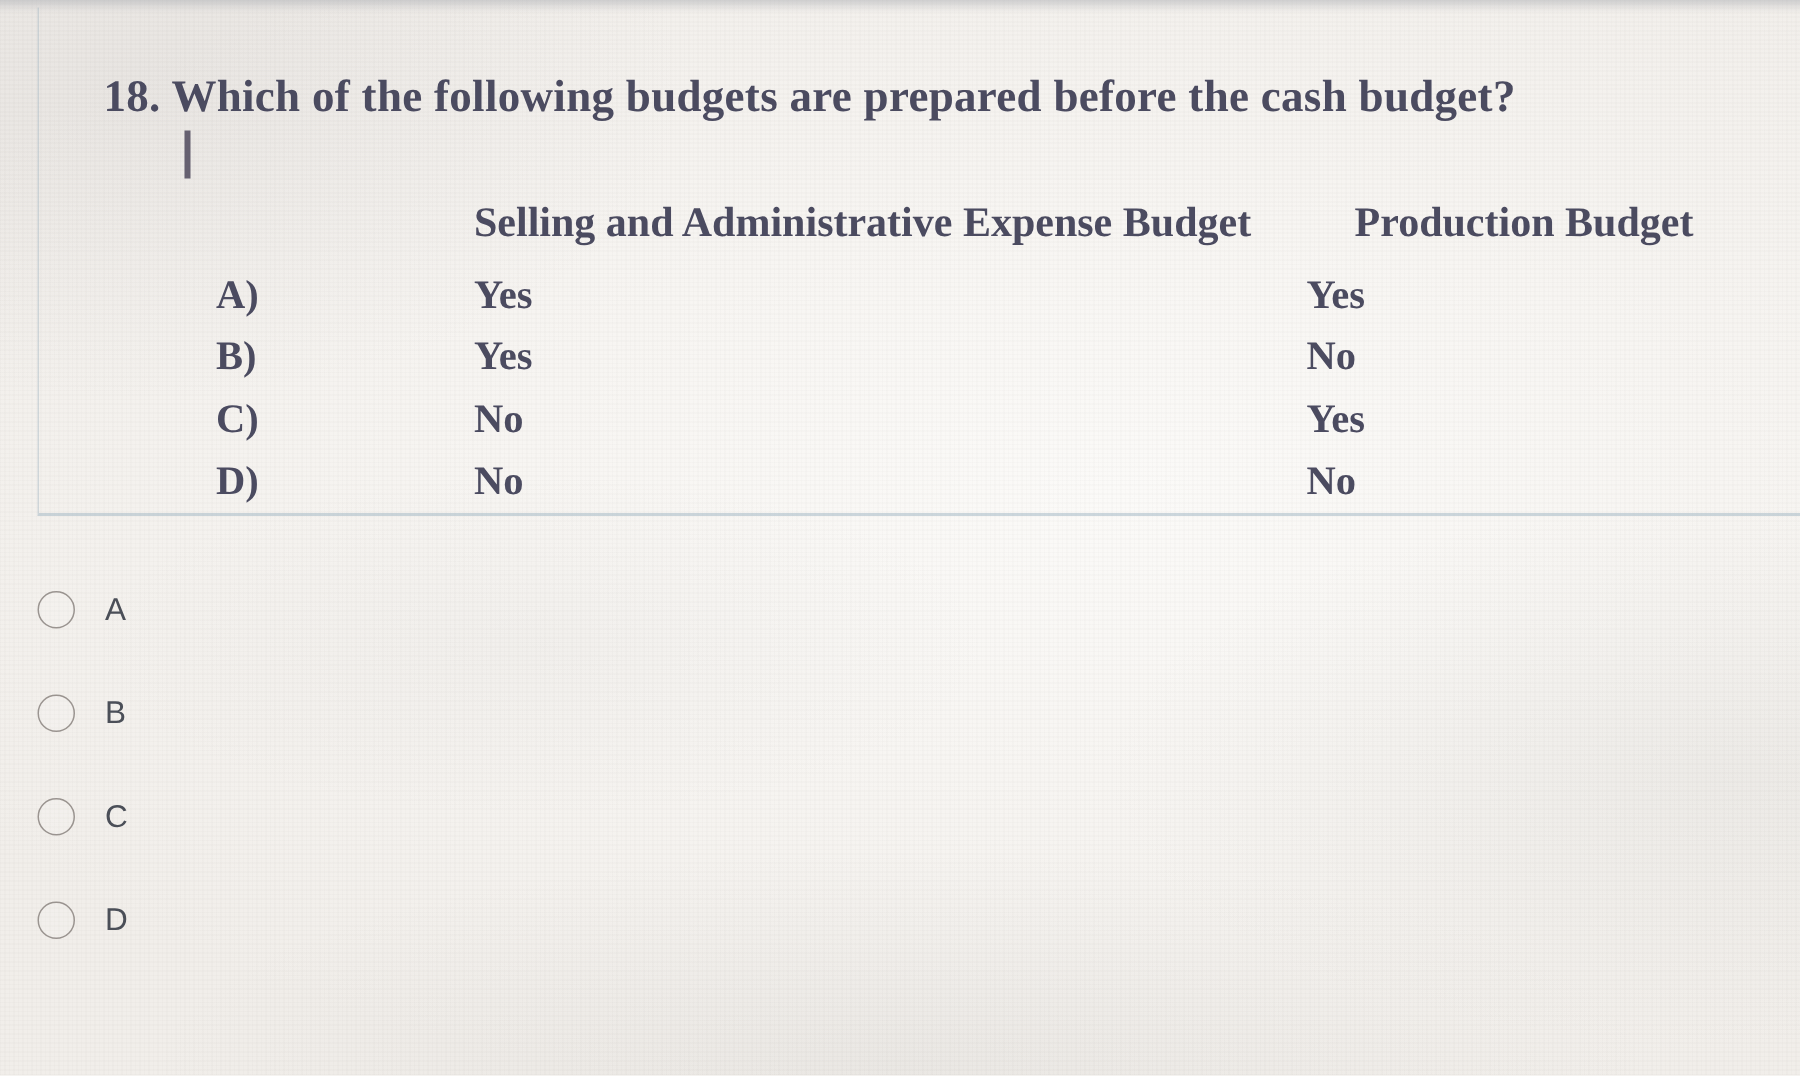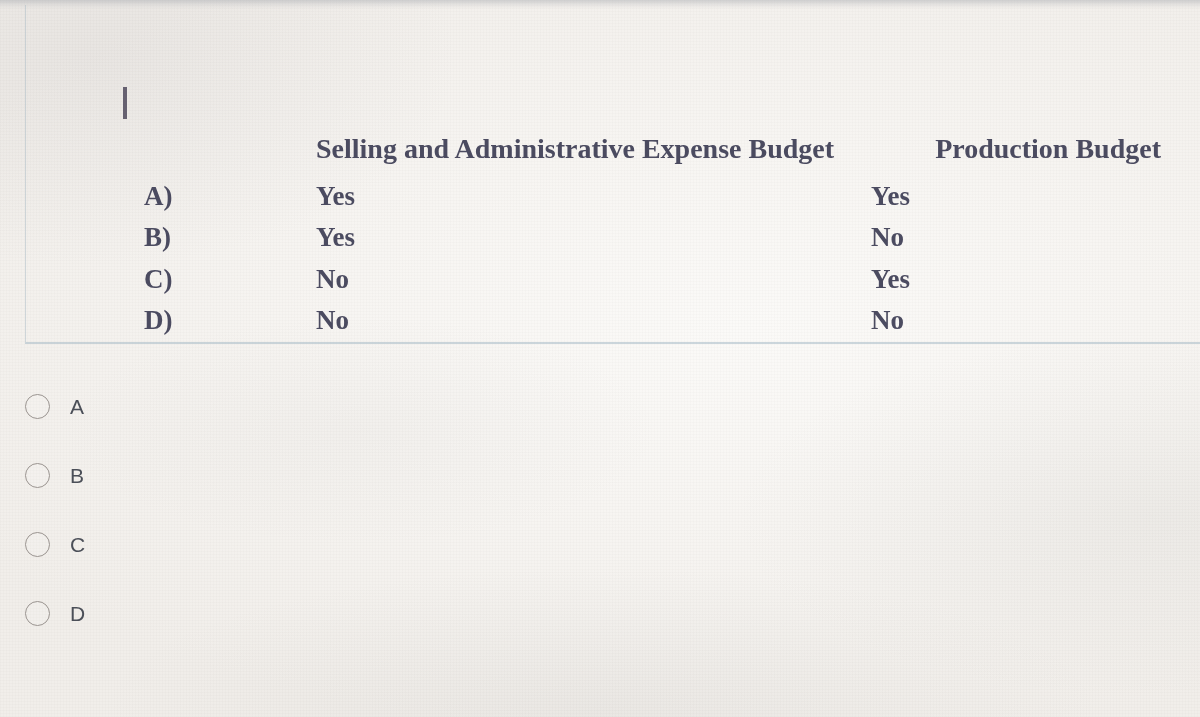--- a/index.html
+++ b/index.html
@@ -112,21 +112,21 @@
   }
   #answer-table col.c-letter { width: 290px; }
   #answer-table col.c-sae    { width: 380px; }
   #answer-table col.c-gap    { width: 175px; }
   #answer-table col.c-prod   { width: 290px; }
 
   #answer-table th {
     font-weight: bold;
     font-size: 28px;
     padding: 0 0 11px 0;
-    text-align: right;
+    text-align: center;
     white-space: nowrap;
     color: #4b4b60;
   }
   #answer-table th.th-letter { text-align: left; }
   #answer-table th.th-sae { text-align: left; padding-left: 0; margin-left: 40px; }
 
   #answer-table td {
     font-size: 27px;
     padding: 1px 0 2px 0;
     text-align: left;
@@ -175,20 +175,21 @@
 <body>
 
 <div id="page">
 
   <div id="shade"></div>
   <div id="grain"></div>
   <div id="topstrip"></div>
 
   <div id="question-block">
 
+    <div id="question-stem" class="qtext">18. Which of the following budgets are prepared before the cash budget?</div>
 
     <div id="text-caret"></div>
 
     <div id="answer-table">
       <table>
         <colgroup>
           <col class="c-letter">
           <col class="c-sae">
           <col class="c-gap">
           <col class="c-prod">

